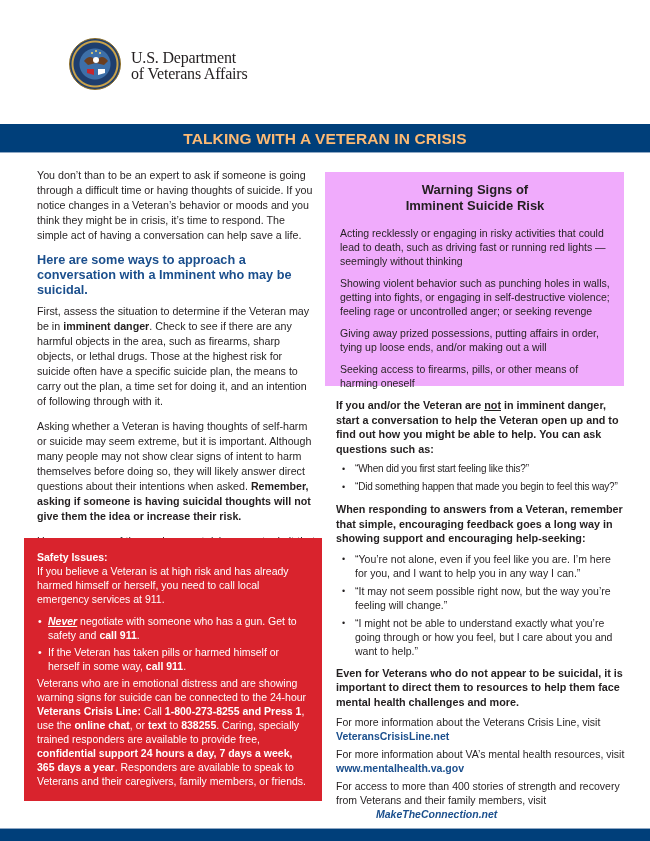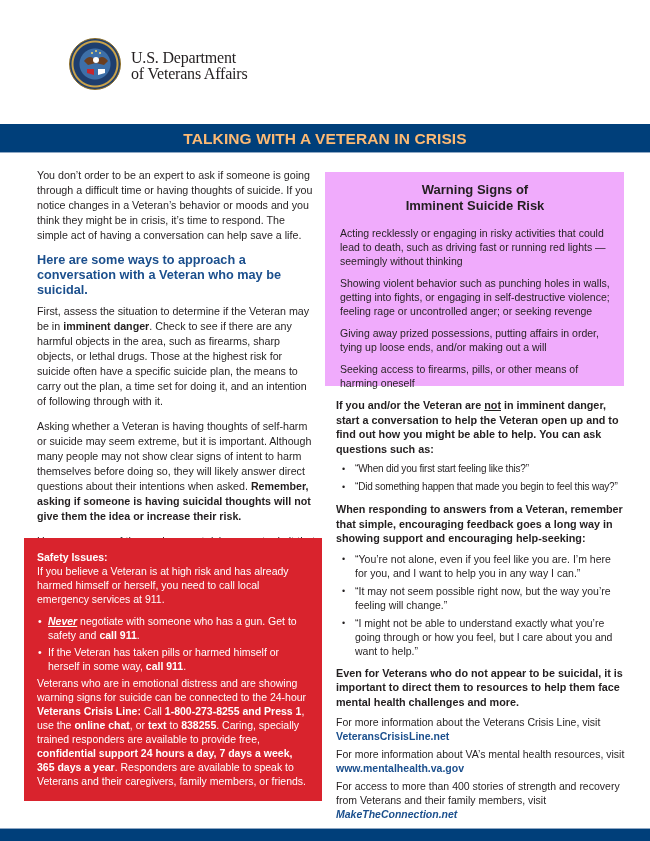--- a/index.html
+++ b/index.html
@@ -34,21 +34,21 @@
   .safety-box u i { font-weight:bold; }
 
   .col-right { position:absolute; left:336px; top:398px; width:290px; font-size:10.5px; line-height:14px; }
   .col-right .lead { font-weight:bold; font-size:10.8px; line-height:14.5px; margin-bottom:6px; }
   .col-right ul { list-style:none; margin:0 0 8px 0; }
   .col-right li { position:relative; padding-left:19px; margin-bottom:4px; }
   .col-right li::before { content:"•"; position:absolute; left:6px; top:0; font-size:9px; }
   .col-right li.small { font-size:10px; letter-spacing:-0.2px; }
   .col-right p.res { margin-bottom:4px; }
   .col-right a { color:#1b4f8d; font-weight:bold; text-decoration:none; display:block; }
-  .col-right a.italic { font-style:italic; }
+  .col-right a.italic { font-style:italic;margin-left:40px; }
 
   .footer-bar { position:absolute; left:0; top:828px; width:650px; height:13px; background:#003f7a; border-top:1px solid #8fa8c4; }
 </style>
 </head>
 <body>
 
 <div class="header">
   <div class="seal">
     <svg width="52" height="52" viewBox="0 0 52 52">
       <path d="M14 22 Q20 14 26 22 Q32 14 38 22 L34 26 L26 24 L18 26 Z" fill="#6b3e1f"></path>
@@ -64,22 +64,22 @@
     <span>U.S. Department</span>
     <span>of Veterans Affairs</span>
   </div>
 </div>
 
 <div class="banner">
   <h1>TALKING WITH A VETERAN IN CRISIS</h1>
 </div>
 
 <div class="col-left">
-  <p>You don’t order to be an expert to ask if someone is going through a difficult time or having thoughts of suicide. If you notice changes in a Veteran’s behavior or moods and you think they might be in crisis, it’s time to respond. The simple act of having a conversation can help save a life.</p>
-  <h2>Here are some ways to approach a conversation with a Veteran who may be suicidal.</h2>
+  <p>You don’t than to be an expert to ask if someone is going through a difficult time or having thoughts of suicide. If you notice changes in a Veteran’s behavior or moods and you think they might be in crisis, it’s time to respond. The simple act of having a conversation can help save a life.</p>
+  <h2>Here are some ways to approach a conversation with a Imminent who may be suicidal.</h2>
   <p><span>First, assess the situation to determine if the Veteran may be in </span><b>imminent danger</b><span>. Check to see if there are any harmful objects in the area, such as firearms, sharp objects, or lethal drugs. Those at the highest risk for suicide often have a specific suicide plan, the means to carry out the plan, a time set for doing it, and an intention of following through with it.</span></p>
   <p><span>Asking whether a Veteran is having thoughts of self-harm or suicide may seem extreme, but it is important. Although many people may not show clear signs of intent to harm themselves before doing so, they will likely answer direct questions about their intentions when asked. </span><b>Remember, asking if someone is having suicidal thoughts will not give them the idea or increase their risk.</b></p>
   <p>However, some of those who are at risk may not admit that they plan to attempt suicide. In case the Veteran won’t talk about it, be sure to look for warning signs in the box to the right.</p>
 </div>
 
 <div class="warning-box">
   <h3><span>Warning Signs of</span><br><span>Imminent Suicide Risk</span></h3>
   <p>Acting recklessly or engaging in risky activities that could lead to death, such as driving fast or running red lights — seemingly without thinking</p>
   <p>Showing violent behavior such as punching holes in walls, getting into fights, or engaging in self-destructive violence; feeling rage or uncontrolled anger; or seeking revenge</p>
   <p>Giving away prized possessions, putting affairs in order, tying up loose ends, and/or making out a will</p>

